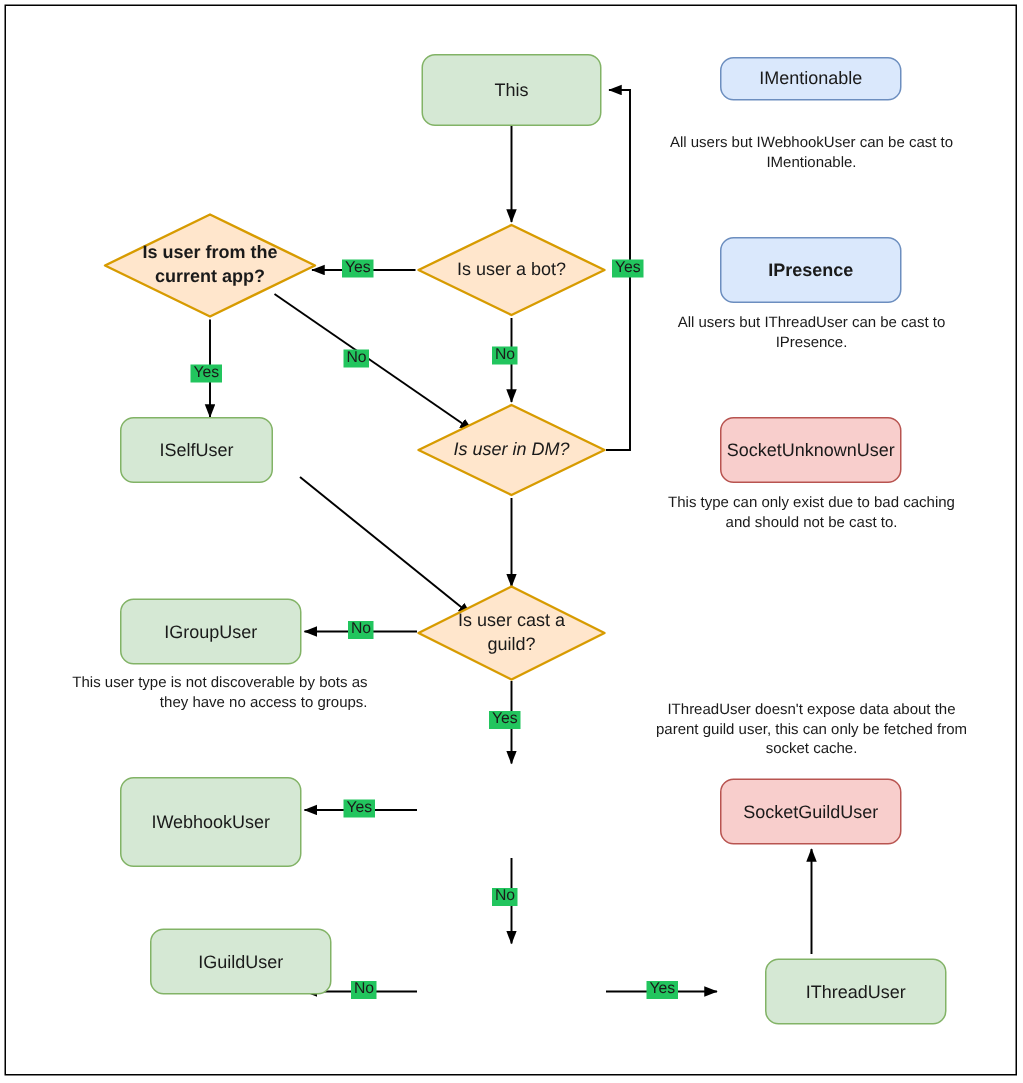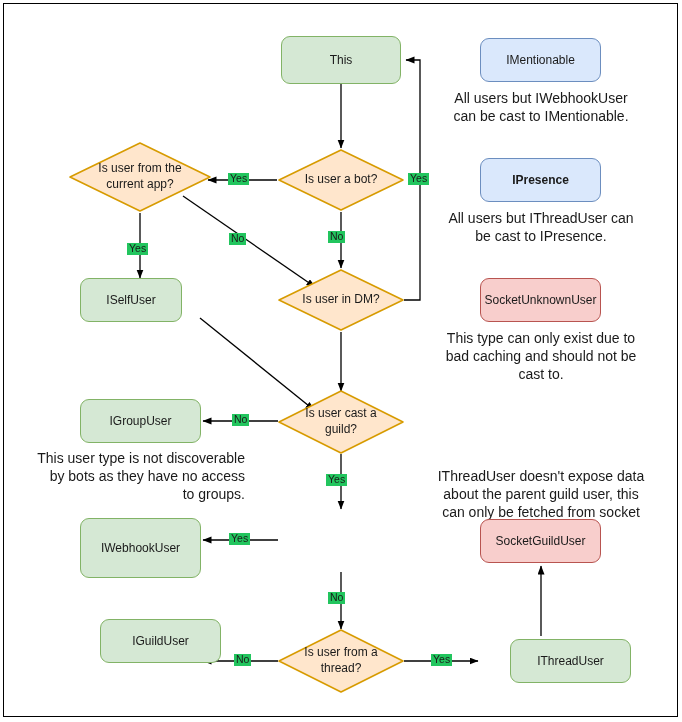--- a/index.html
+++ b/index.html
@@ -73,21 +73,21 @@
     justify-content: center;
     text-align: center;
     font-size: 12px;
     color: #1a1a1a;
     line-height: 1.3;
     padding: 0 14px;
     box-sizing: border-box;
   }
   .note {
     position: absolute;
-    font-size: 14px;
+    font-size: 10px;
     color: #1a1a1a;
     text-align: center;
     line-height: 1.3;
   }
   .edge-label {
     position: absolute;
     font-size: 10.5px;
     color: #1a1a1a;
     background: #22c55e;
     padding: 0 2px;
@@ -158,70 +158,64 @@
     <span>This</span>
   </div>
 
   <div class="diamond-wrap" style="left:277px; top:148px; width:128px; height:64px;">
     <svg width="128" height="64" viewBox="0 0 128 64">
       <path d="M64,2 L126,32 L64,62 L2,32 Z" fill="#ffe6cc" stroke="#d79b00" stroke-width="1.6" stroke-linejoin="round"></path>
     </svg>
     <div class="diamond-label">Is user a bot?</div>
   </div>
 
-  <div class="diamond-wrap" style="left:68px; top:141px; width:144px; height:72px;">
+  <div class="diamond-wrap" style="left:68px; top:141px; width:144px; height:72px;font-weight:bold;">
     <svg width="144" height="72" viewBox="0 0 144 72">
       <path d="M72,2 L142,36 L72,70 L2,36 Z" fill="#ffe6cc" stroke="#d79b00" stroke-width="1.6" stroke-linejoin="round"></path>
     </svg>
     <div class="diamond-label" style="padding:0 22px;">Is user from the current app?</div>
   </div>
 
   <div class="node box green" style="left:80px; top:278px; width:102px; height:44px;">
     <span>ISelfUser</span>
   </div>
 
   <div class="diamond-wrap" style="left:277px; top:268px; width:128px; height:64px;">
     <svg width="128" height="64" viewBox="0 0 128 64">
       <path d="M64,2 L126,32 L64,62 L2,32 Z" fill="#ffe6cc" stroke="#d79b00" stroke-width="1.6" stroke-linejoin="round"></path>
     </svg>
-    <div class="diamond-label" style="padding:0 10px;">Is user in DM?</div>
+    <div class="diamond-label" style="padding:0 10px;font-style:italic;">Is user in DM?</div>
   </div>
 
   <div class="diamond-wrap" style="left:277px; top:389px; width:128px; height:66px;">
     <svg width="128" height="66" viewBox="0 0 128 66">
       <path d="M64,2 L126,33 L64,64 L2,33 Z" fill="#ffe6cc" stroke="#d79b00" stroke-width="1.6" stroke-linejoin="round"></path>
     </svg>
     <div class="diamond-label" style="padding:0 20px;">Is user cast a guild?</div>
   </div>
 
   <div class="node box green" style="left:80px; top:399px; width:121px; height:44px;">
     <span>IGroupUser</span>
   </div>
 
 
   <div class="node box green" style="left:80px; top:518px; width:121px; height:60px;">
     <span>IWebhookUser</span>
   </div>
 
-  <div class="diamond-wrap" style="left:277px; top:628px; width:128px; height:66px;">
-    <svg width="128" height="66" viewBox="0 0 128 66">
-      <path d="M64,2 L126,33 L64,64 L2,33 Z" fill="#ffe6cc" stroke="#d79b00" stroke-width="1.6" stroke-linejoin="round"></path>
-    </svg>
-    <div class="diamond-label" style="padding:0 20px;">Is user from a thread?</div>
-  </div>
 
   <div class="node box green" style="left:80px; top:619px; width:121px; height:44px;margin-left:20px;">
     <span>IGuildUser</span>
   </div>
 
   <div class="node box green" style="left:480px; top:639px; width:121px; height:44px;margin-left:30px;">
     <span>IThreadUser</span>
   </div>
 
-  <div class="node box blue" style="left:480px; top:38px; width:121px; height:44px;">
+  <div class="node box blue" style="left:480px; top:38px; width:121px; height:29px;">
     <span>IMentionable</span>
   </div>
   <div class="note" style="left:443px; top:89px; width:196px;">All users but IWebhookUser can be cast to IMentionable.</div>
 
   <div class="node box blue" style="left:480px; top:158px; width:121px; height:44px;font-weight:bold;">
     <span>IPresence</span>
   </div>
   <div class="note" style="left:443px; top:209px; width:196px;">All users but IThreadUser can be cast to IPresence.</div>
 
   <div class="node box red" style="left:480px; top:278px; width:121px; height:44px;">

